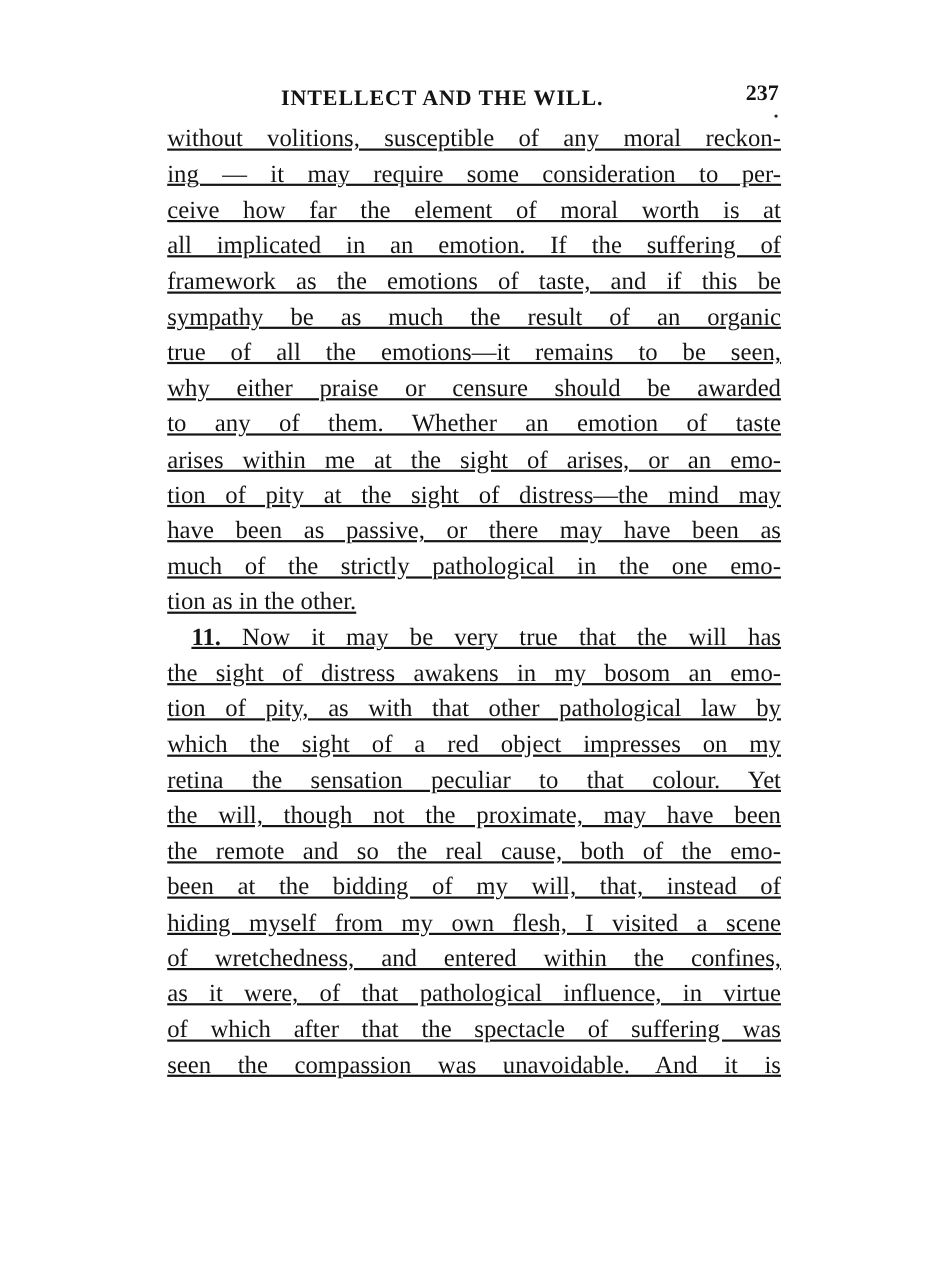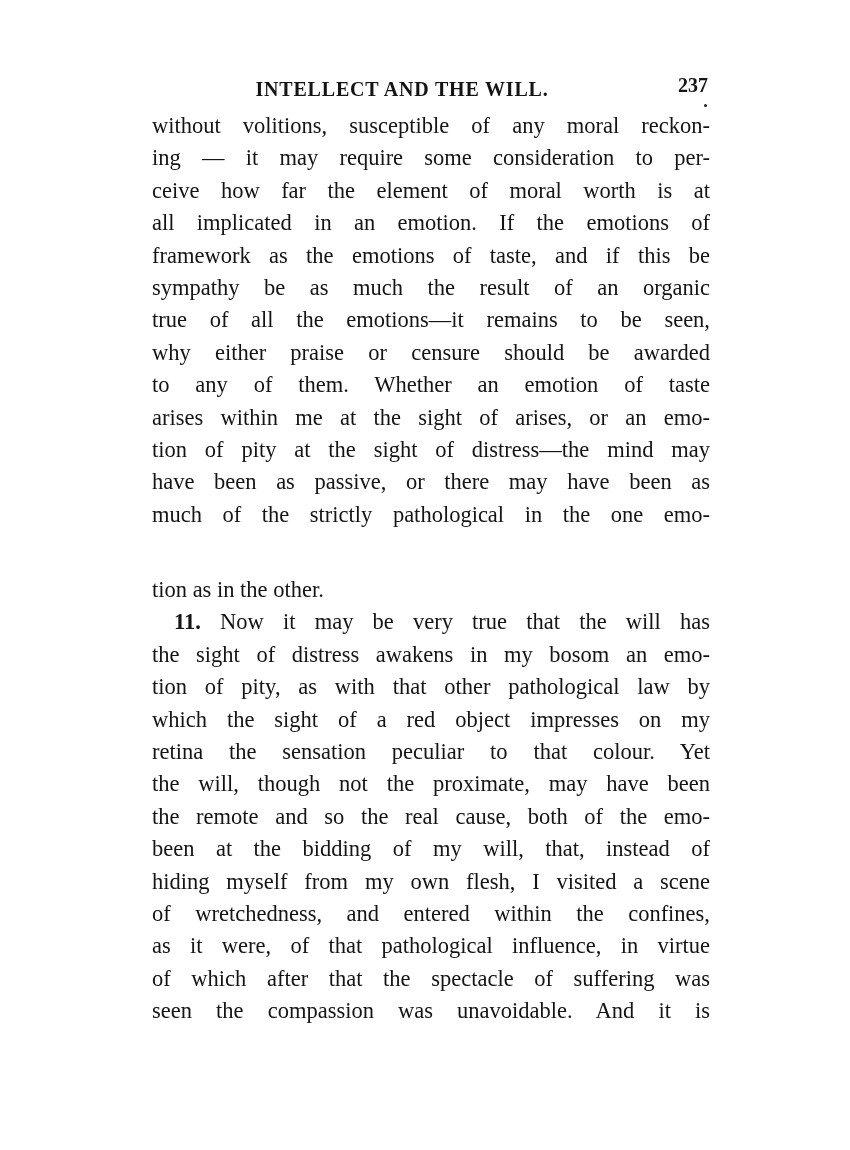--- a/index.html
+++ b/index.html
@@ -61,24 +61,24 @@
       width: 558px;
     }
     .line {
       display: block;
       height: 32.4px;
       line-height: 32.4px;
       font-size: 22.5px;
       white-space: nowrap;
       text-align: justify;
       text-align-last: justify;
+      text-decoration: underline;
     }
     .line.last {
       text-align-last: left;
-      margin-top: 43px;
     }
     .line.indent {
       padding-left: 22px;
     }
     .para-num {
       font-weight: bold;
     }
   </style>
 </head>
 <body>
@@ -90,21 +90,21 @@
     <span class="page-number">237</span>
   </div>
 
   <span class="stray-mark"></span>
 
   <div class="body-text">
     <div>
       <span class="line">without volitions, susceptible of any moral reckon-</span>
       <span class="line">ing — it may require some consideration to per-</span>
       <span class="line">ceive how far the element of moral worth is at</span>
-      <span class="line">all implicated in an emotion.  If the emotions of</span>
+      <span class="line">all implicated in an emotion.  If the suffering of</span>
       <span class="line">framework as the emotions of taste, and if this be</span>
       <span class="line">sympathy be as much the result of an organic</span>
       <span class="line">true of all the emotions—it remains to be seen,</span>
       <span class="line">why either praise or censure should be awarded</span>
       <span class="line">to any of them.  Whether an emotion of taste</span>
       <span class="line">arises within me at the sight of arises, or an emo-</span>
       <span class="line">tion of pity at the sight of distress—the mind may</span>
       <span class="line">have been as passive, or there may have been as</span>
       <span class="line">much of the strictly pathological in the one emo-</span>
       <span class="line last">tion as in the other.</span>

